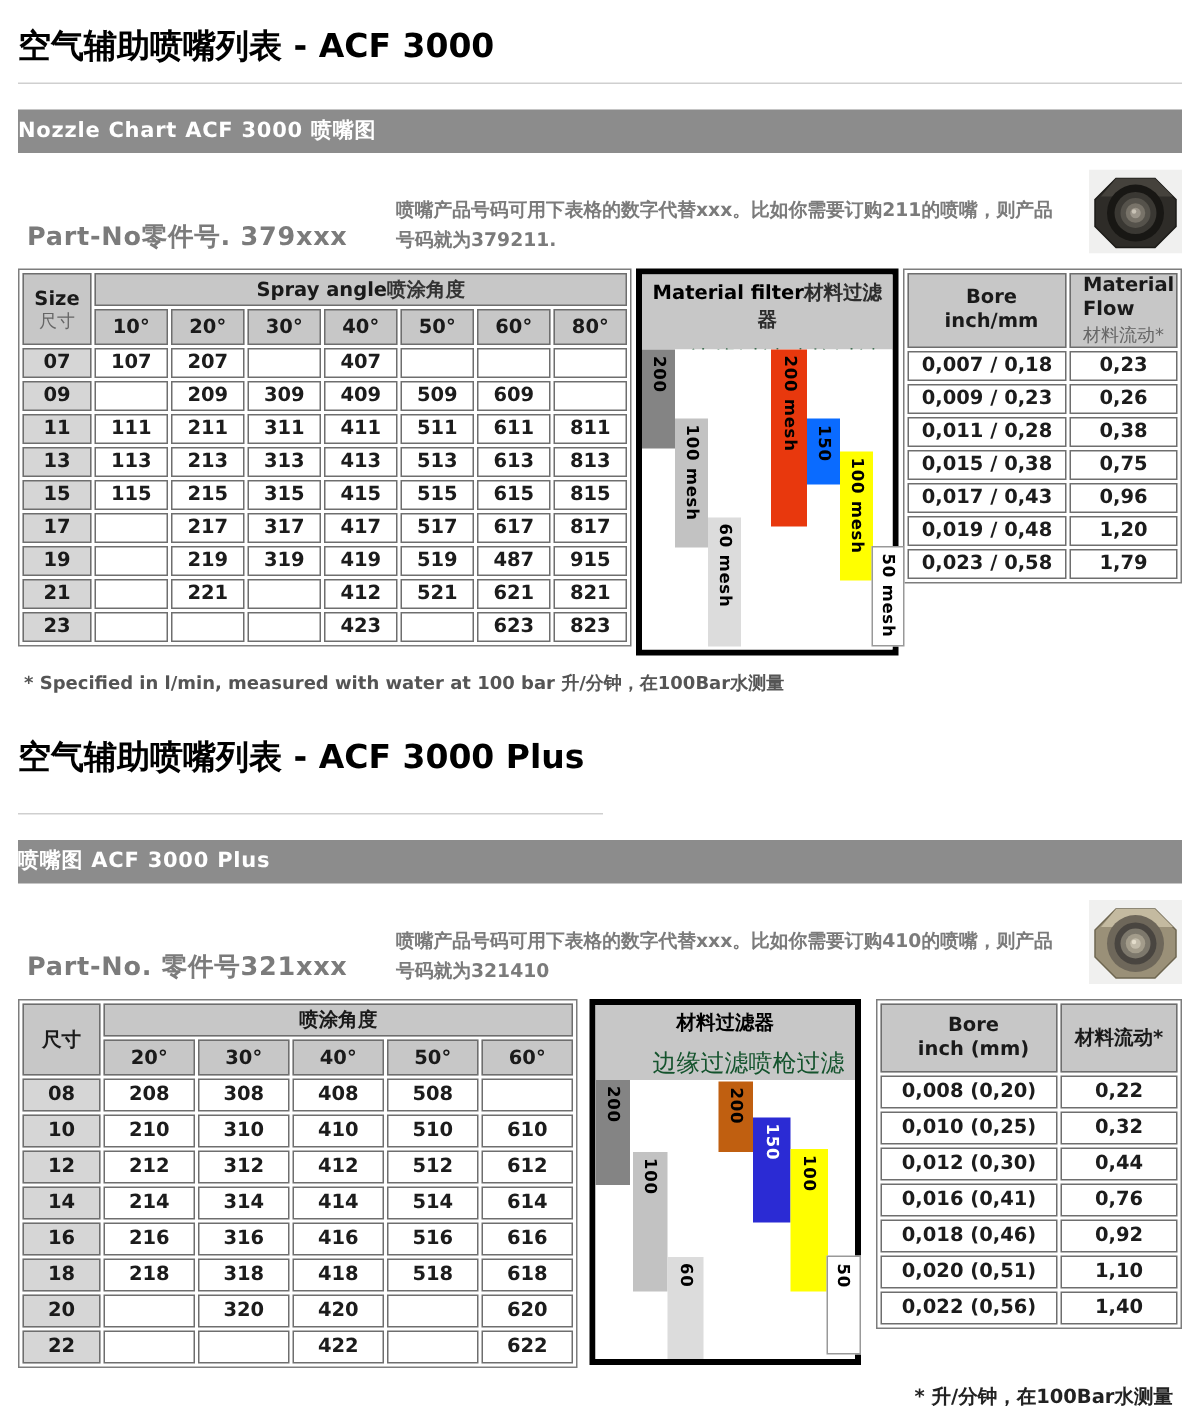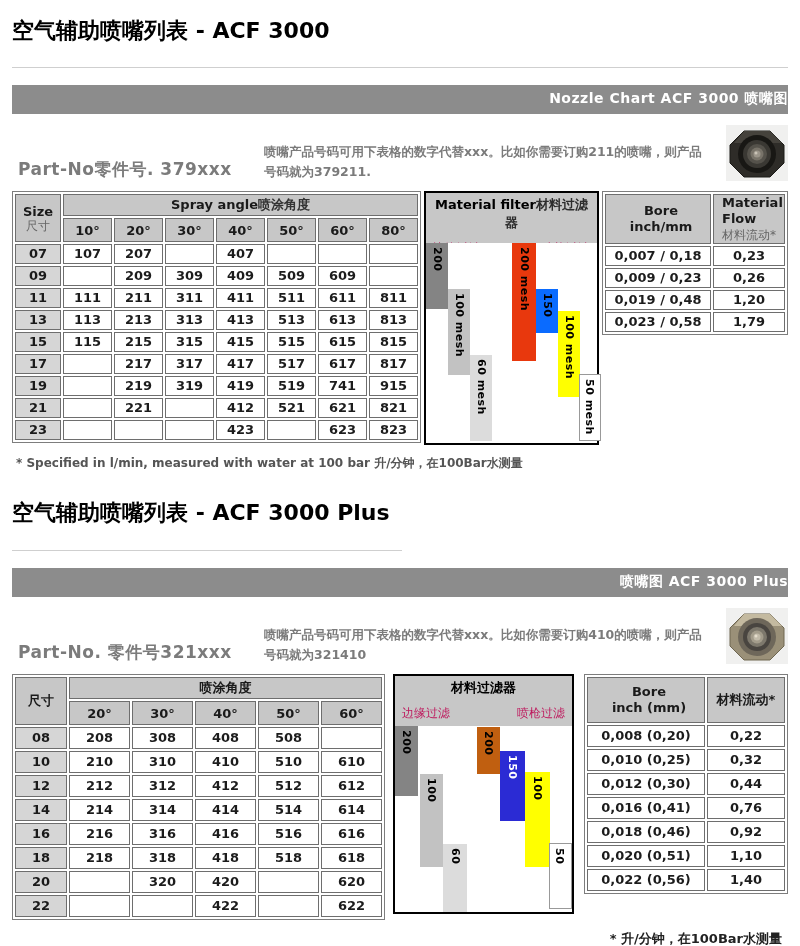--- a/index.html
+++ b/index.html
@@ -1,23 +1,23 @@
 <!DOCTYPE html>
 <html><head>
 <meta charset="utf-8">
 <style>
   html,body{margin:0;padding:0;background:#fff;}
   body{width:800px;font-family:"DejaVu Sans","Liberation Sans",sans-serif;color:#1a1a1a;}
   .page{padding:8px 12px 6px 12px;}
 
-  .title{font-size:22px;font-weight:bold;color:#000;margin:8px 0 0 0;padding-bottom:21px;}
+  .title{font-size:22px;font-weight:bold;color:#000;margin:8px 0 12px 0;padding-bottom:9px;}
   .title.full-rule{border-bottom:1px solid #cfcfcf;}
   .short-rule{width:390px;border-bottom:1px solid #cfcfcf;height:1px;}
 
-  .banner{background:#8c8c8c;color:#fff;text-align:right;font-weight:bold;font-size:14px;
+  .banner{background:#8c8c8c;color:#fff;text-align:left;font-weight:bold;font-size:14px;
           letter-spacing:0.5px;padding:5px 0 6px 0;margin-top:17px;}
 
   .part-row{display:flex;align-items:flex-end;margin:9px 0 10px 0;}
   .part-no{width:252px;color:#7b7b7b;font-weight:bold;font-size:17px;letter-spacing:0.5px;padding:12px 0 0 6px;box-sizing:border-box;}
   .part-desc{flex:1;color:#7b7b7b;font-size:12.5px;font-weight:600;line-height:1.55;padding-top:3px;padding-right:14px;}
   .nozzle-wrap{width:66px;display:flex;justify-content:flex-end;padding-top:2px;}
 
   .main-row{display:flex;align-items:flex-start;}
 
   table.grid{border-collapse:separate;border-spacing:2px;border:1px solid #7d7d7d;background:#fff;table-layout:fixed;}
@@ -33,27 +33,27 @@
   .zh-inline{font-weight:bold;color:#333;font-size:13px;}
 
   .bore-h{ text-align:center;padding-left:8px !important;}
   .bore-h .bh-line{display:block;line-height:16px;}
   .flow-h{text-align:left !important;padding-left:8px !important;}
   .flow-h .bh-line{display:block;line-height:16px;white-space:normal;}
   .sec1 .bore-head th{height:46px;vertical-align:middle;}
   .sec2 .bore-head th{height:44px;vertical-align:middle;}
   .sec2 .flow-h{text-align:center !important;padding-left:2px !important;}
 
-  .filter-panel{border:2px solid #000000;width:178px;background:#fff;}
+  .filter-panel{border:4px solid #000000;width:178px;background:#fff;}
   .sec1 .filter-panel{margin-left:3px;margin-right:3px;}
   .sec2 .filter-panel{margin-left:8px;margin-right:10px;}
   .filter-head{background:#c7c7c7;height:50px;padding:3px 4px 0 4px;box-sizing:border-box;}
   .filter-title{font-size:13px;font-weight:bold;text-align:center;color:#000;}
   .filter-title .zh-part{font-weight:600;color:#2d2d2d;}
-  .filter-labels{display:flex;justify-content:space-between;font-size:12px;color:#be185d;margin-top:8px;padding:0 3px;}
+  .filter-labels{display:flex;justify-content:flex-end;font-size:16px;color:#14532d;margin-top:8px;padding:0 3px;}
   .filter-body{position:relative;background:#fff;}
   .sec1 .filter-body{height:200px;}
   .sec2 .filter-body{height:186px;}
   .fbar{position:absolute;writing-mode:vertical-rl;text-orientation:mixed;font-size:11px;font-weight:bold;
         color:#000;overflow:hidden;padding-top:4px;box-sizing:border-box;letter-spacing:0.5px;}
   .sec1 .b1{left:0;top:0;width:22px;height:66px;line-height:22px;}
   .sec1 .b2{left:22px;top:46px;width:22px;height:86px;line-height:22px;}
   .sec1 .b3{left:44px;top:112px;width:22px;height:86px;line-height:22px;}
   .sec1 .b4{left:86px;top:0;width:24px;height:118px;line-height:24px;}
   .sec1 .b5{left:110px;top:46px;width:22px;height:44px;line-height:22px;}
@@ -187,21 +187,21 @@
               <td class="val">617</td>
               <td class="val">817</td>
             </tr>
             <tr>
               <th class="size-cell">19</th>
               <td class="val"></td>
               <td class="val">219</td>
               <td class="val">319</td>
               <td class="val">419</td>
               <td class="val">519</td>
-              <td class="val">741</td>
+              <td class="val">487</td>
               <td class="val">915</td>
             </tr>
             <tr>
               <th class="size-cell">21</th>
               <td class="val"></td>
               <td class="val">221</td>
               <td class="val"></td>
               <td class="val">412</td>
               <td class="val">521</td>
               <td class="val">621</td>
@@ -262,20 +262,32 @@
         <tbody id="bore-body-1">
             <tr>
               <td class="val">0,007 / 0,18</td>
               <td class="val">0,23</td>
             </tr>
             <tr>
               <td class="val">0,009 / 0,23</td>
               <td class="val">0,26</td>
             </tr>
             <tr>
+              <td class="val">0,011 / 0,28</td>
+              <td class="val">0,38</td>
+            </tr>
+            <tr>
+              <td class="val">0,015 / 0,38</td>
+              <td class="val">0,75</td>
+            </tr>
+            <tr>
+              <td class="val">0,017 / 0,43</td>
+              <td class="val">0,96</td>
+            </tr>
+            <tr>
               <td class="val">0,019 / 0,48</td>
               <td class="val">1,20</td>
             </tr>
             <tr>
               <td class="val">0,023 / 0,58</td>
               <td class="val">1,79</td>
             </tr>
           </tbody>
       </table>
     </div>

